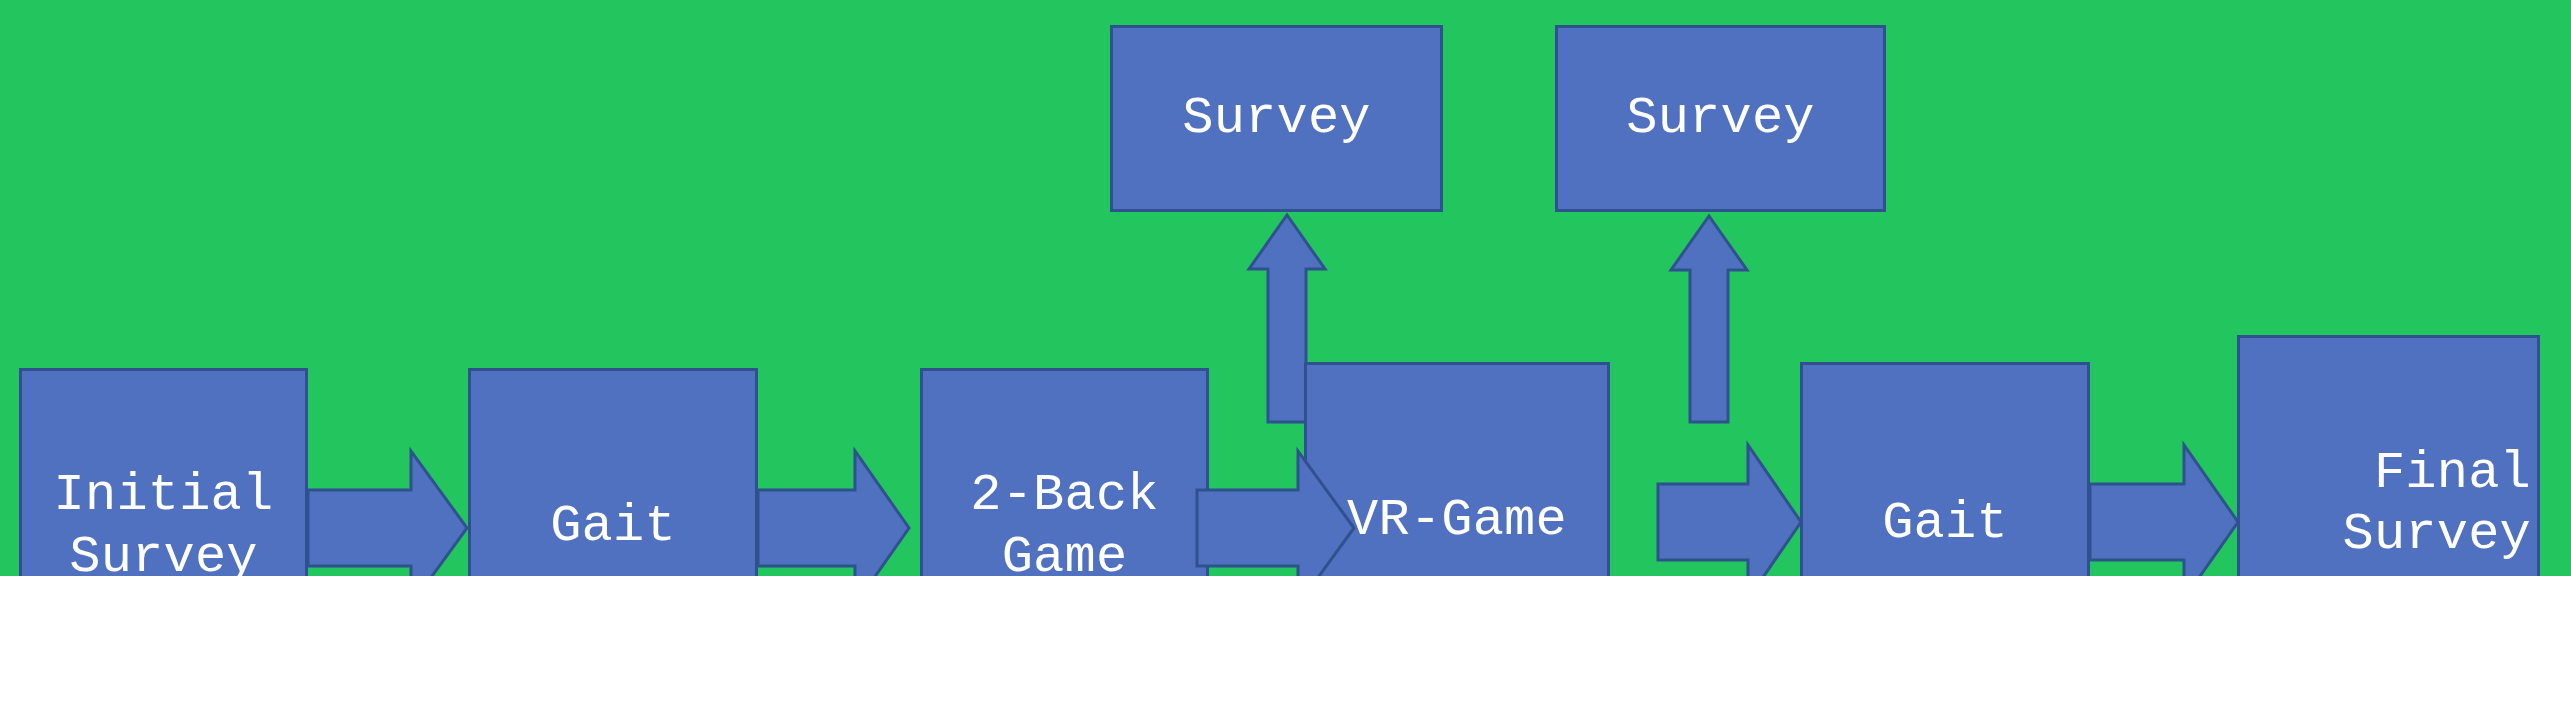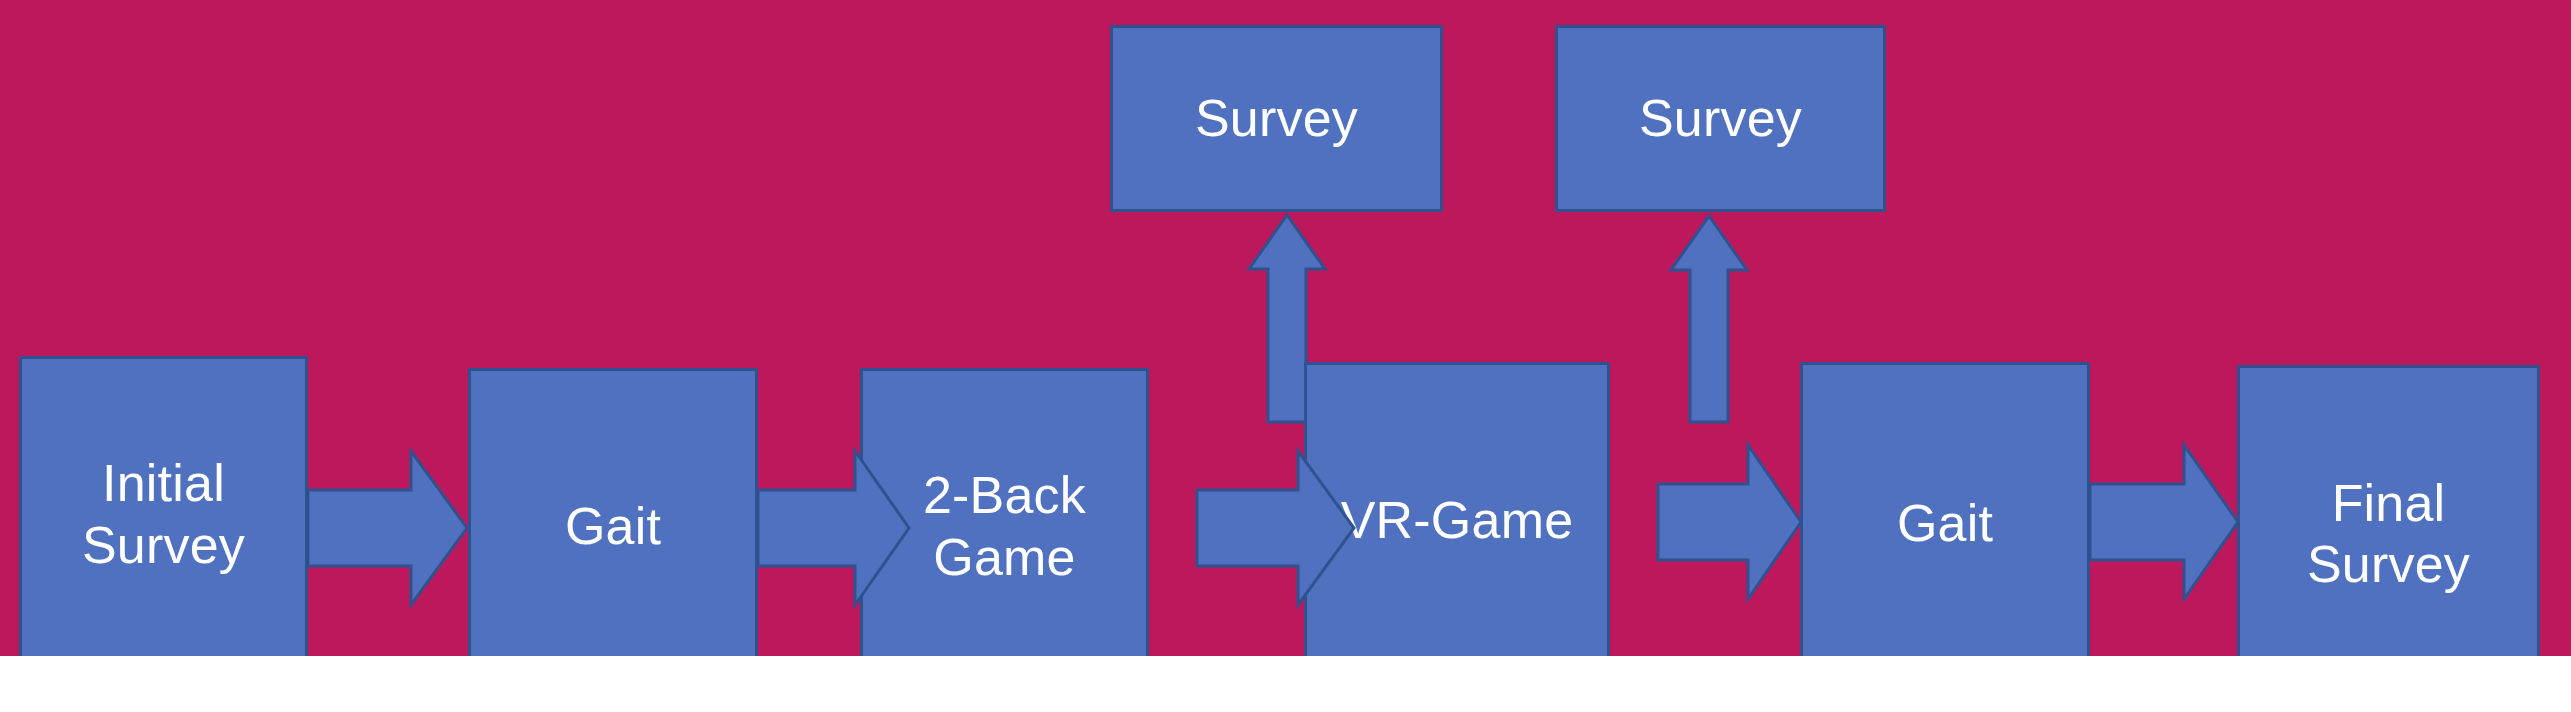--- a/index.html
+++ b/index.html
@@ -6,23 +6,24 @@
     margin: 0;
     padding: 0;
     background: #ffffff;
   }
   body {
     font-family: "Liberation Sans", sans-serif;
   }
   #canvas {
     position: relative;
     width: 2571px;
-    height: 656px;
-    background: #be185d;
+    height: 576px;
+    background: #22c55e;
     overflow: hidden;
+    font-family: Liberation Mono, monospace;
   }
   .node {
     position: absolute;
     box-sizing: border-box;
     background: #4F71C0;
     border: 3px solid #2F528F;
     color: #ffffff;
     display: flex;
     align-items: center;
     justify-content: center;
@@ -66,43 +67,43 @@
       <polygon points="41,3 79,57 60,57 60,210 22,210 22,57 3,57" fill="#4F71C0" stroke="#2F528F" stroke-width="3" stroke-linejoin="miter"></polygon>
     </svg>
   </div>
 
   <div class="arrow" style="left:1668px; top:213px; width:82px; height:212px;">
     <svg width="82" height="212" viewBox="0 0 82 212">
       <polygon points="41,3 79,57 60,57 60,209 22,209 22,57 3,57" fill="#4F71C0" stroke="#2F528F" stroke-width="3" stroke-linejoin="miter"></polygon>
     </svg>
   </div>
 
-  <div class="node" style="left:19px; top:356px; width:289px; height:317px;text-align:center;">
+  <div class="node" style="left:19px; top:368px; width:289px; height:317px;text-align:center;">
     <span class="node-label">Initial
 Survey</span>
   </div>
 
   <div class="node" style="left:468px; top:368px; width:290px; height:317px;">
     <span class="node-label">Gait</span>
   </div>
 
-  <div class="node" style="left:860px; top:368px; width:289px; height:317px;">
+  <div class="node" style="left:920px; top:368px; width:289px; height:317px;">
     <span class="node-label">2-Back
 Game</span>
   </div>
 
   <div class="node" style="left:1304px; top:362px; width:306px; height:318px;">
     <span class="node-label">VR-Game</span>
   </div>
 
   <div class="node" style="left:1800px; top:362px; width:290px; height:323px;">
     <span class="node-label">Gait</span>
   </div>
 
-  <div class="node" style="left:2237px; top:365px; width:303px; height:338px;">
+  <div class="node" style="left:2237px; top:335px; width:303px; height:338px;text-align:right;">
     <span class="node-label">Final
 Survey</span>
   </div>
 
   <div class="arrow" style="left:306px; top:448px; width:164px; height:160px;">
     <svg width="164" height="160" viewBox="0 0 164 160">
       <polygon points="2,42 105,42 105,3 161,80 105,157 105,118 2,118" fill="#4F71C0" stroke="#2F528F" stroke-width="3" stroke-linejoin="miter"></polygon>
     </svg>
   </div>
 

